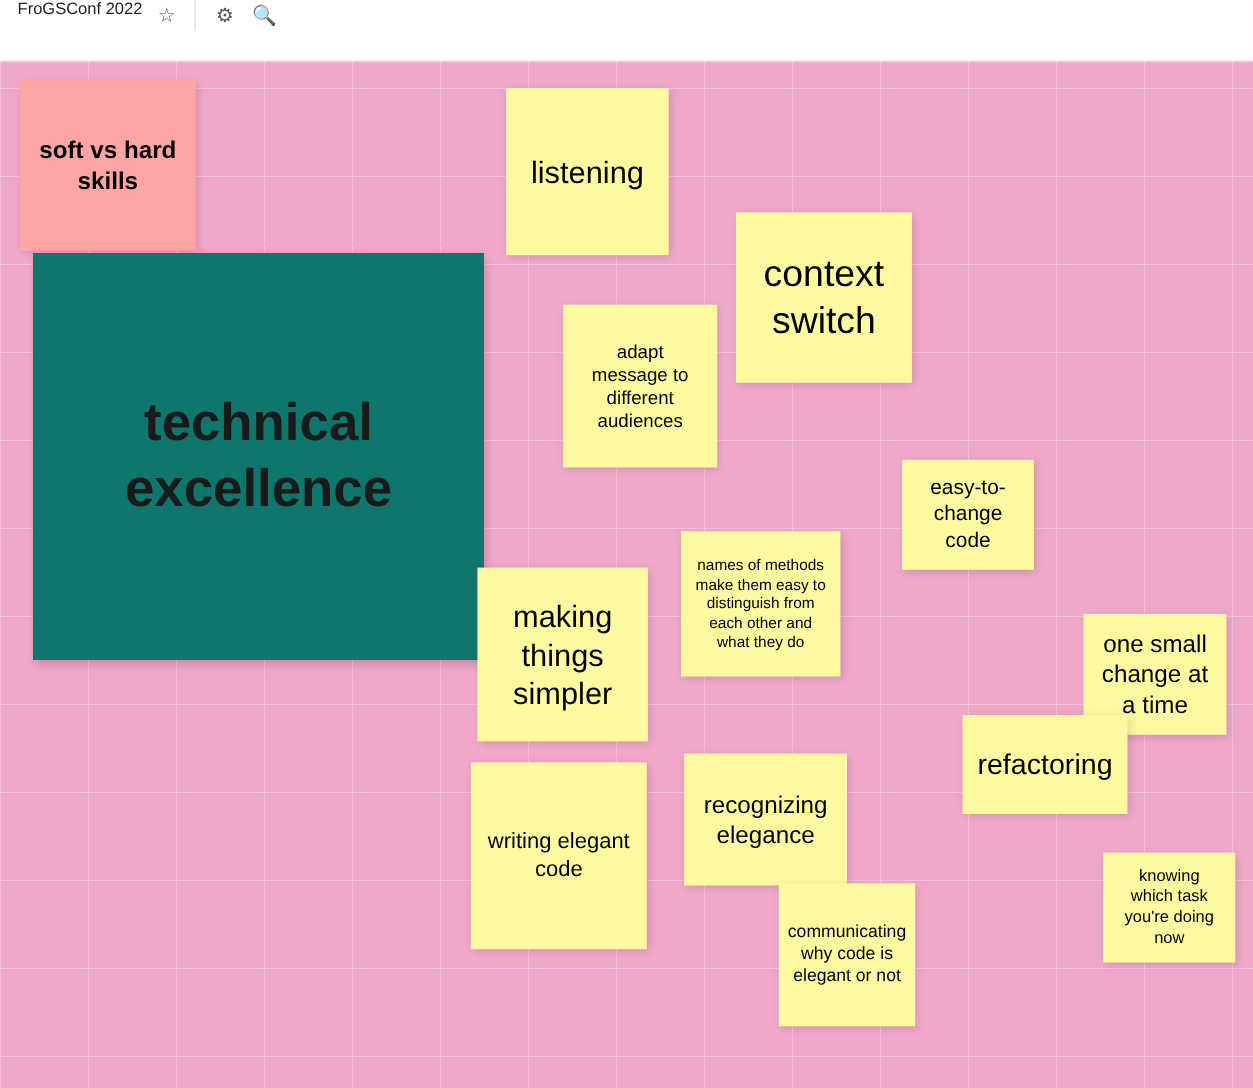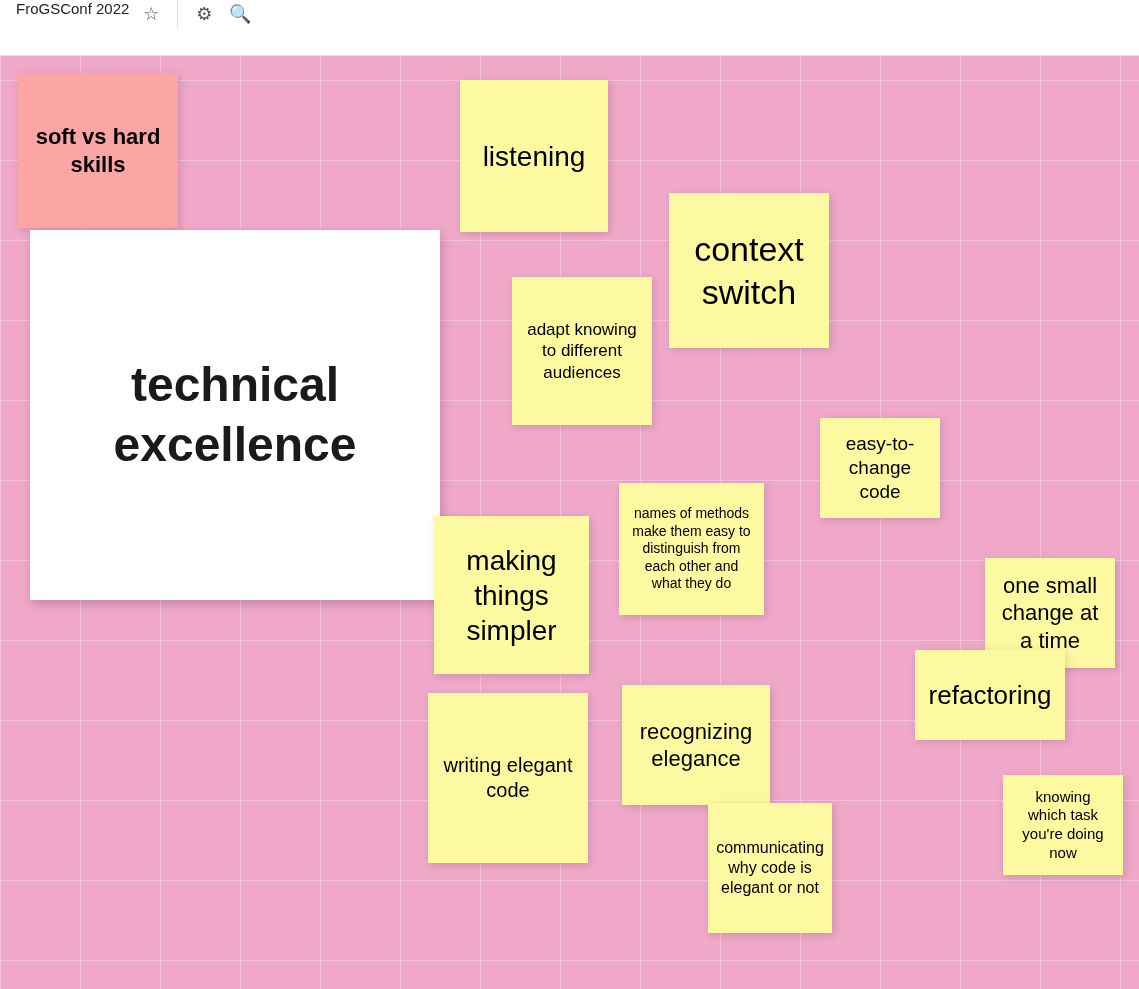--- a/index.html
+++ b/index.html
@@ -74,21 +74,21 @@
       text-align: center;
       font-weight: 400;
     }
 
     .card-white {
       background: #fca5a5;
       box-shadow: 2px 2px 8px rgba(0,0,0,0.15);
     }
 
     .card-blue {
-      background: #ffffff;
+      background: #0f766e;
       box-shadow: 2px 4px 10px rgba(0,0,0,0.2);
     }
 
     .card-yellow {
       background: #fdf9a0;
       box-shadow: 2px 2px 8px rgba(0,0,0,0.15);
     }
   </style>
 </head>
 <body>
@@ -104,21 +104,21 @@
 <div class="card card-white" style="width: 160px; height: 155px; top: 73px; left: 18px; font-size: 22px; font-weight: bold; padding: 12px; line-height: 1.25;">
     <span>soft vs hard skills</span>
   </div>
 <div class="card card-blue" style="width: 410px; height: 370px; top: 230px; left: 30px; font-size: 48px; font-weight: bold; color: rgb(26, 26, 26); padding: 12px; line-height: 1.25;">
     <span>technical excellence</span>
   </div>
 <div class="card card-yellow" style="width: 148px; height: 152px; top: 63px; left: 460px; font-size: 28px; padding: 12px; line-height: 1.25; margin-top: 17px;">
     <span>listening</span>
   </div>
 <div class="card card-yellow" style="width: 140px; height: 148px; top: 277px; left: 512px; font-size: 17px; padding: 12px; line-height: 1.25;">
-    <span>adapt knowing to different audiences</span>
+    <span>adapt message to different audiences</span>
   </div>
 <div class="card card-yellow" style="width: 160px; height: 155px; top: 193px; left: 669px; font-size: 34px; font-weight: 500; padding: 12px; line-height: 1.25;">
     <span>context switch</span>
   </div>
 <div class="card card-yellow" style="width: 120px; height: 100px; top: 418px; left: 820px; font-size: 19px; padding: 12px; line-height: 1.25;">
     <span>easy-to-change code</span>
   </div>
 <div class="card card-yellow" style="width: 155px; height: 158px; top: 516px; left: 434px; font-size: 28px; padding: 8px; line-height: 1.25;">
     <span>making things simpler</span>
   </div>
@@ -127,21 +127,21 @@
   </div>
 <div class="card card-yellow" style="width: 130px; height: 110px; top: 558px; left: 985px; font-size: 22px; padding: 12px; line-height: 1.25;">
     <span>one small change at a time</span>
   </div>
 <div class="card card-yellow" style="width: 160px; height: 170px; top: 693px; left: 428px; font-size: 20px; padding: 12px; line-height: 1.25;">
     <span>writing elegant code</span>
   </div>
 <div class="card card-yellow" style="width: 148px; height: 120px; top: 685px; left: 622px; font-size: 22px; padding: 12px; line-height: 1.25;">
     <span>recognizing elegance</span>
   </div>
-<div class="card card-yellow" style="width: 150px; height: 90px; top: 650px; left: 875px; font-size: 26px; padding: 0; line-height: 1.25; margin-left: 40px;">
+<div class="card card-yellow" style="width: 150px; height: 90px; top: 650px; left: 875px; font-size: 26px; padding: 0; line-height: 1.25;">
     <span>refactoring</span>
   </div>
 <div class="card card-yellow" style="width: 124px; height: 130px; top: 803px; left: 708px; font-size: 16px; padding: 12px; line-height: 1.25;">
     <span>communicating why code is elegant or not</span>
   </div>
 <div class="card card-yellow" style="width: 120px; height: 100px; top: 775px; left: 1003px; font-size: 15px; padding: 12px; line-height: 1.25;">
     <span>knowing which task you're doing now</span>
   </div>
 
 </body></html>

